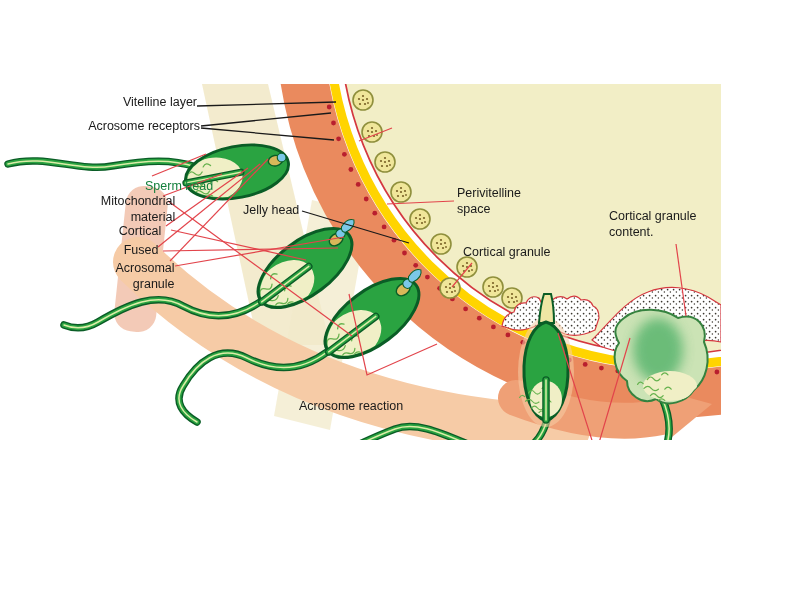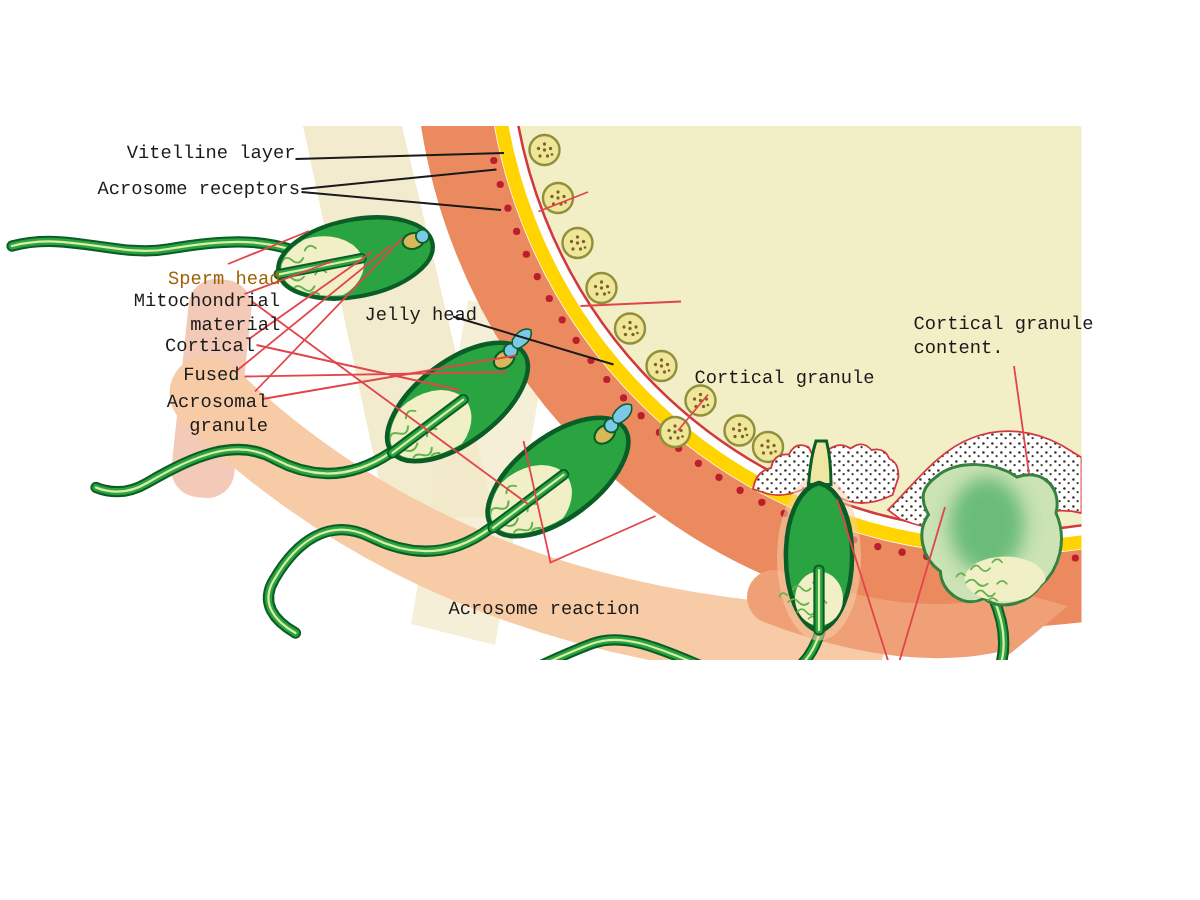--- a/index.html
+++ b/index.html
@@ -1,23 +1,23 @@
 <!DOCTYPE html>
 <html><head>
 <meta charset="utf-8">
 <style>
   html,body{margin:0;padding:0;background:#fff;}
   .stage{position:relative;width:800px;height:440px;background:#fff;overflow:hidden;
-         font-family:Liberation Mono, monospace;}
+         font-family:Liberation Sans, sans-serif;}
   .stage svg{position:absolute;left:0;top:0;}
   .lbl{position:absolute;font-size:12.5px;line-height:1.26;color:#1a1a1a;
        white-space:pre-line;z-index:5;}
   .r{transform:translateX(-100%);text-align:right;}
   .c{transform:translateX(-50%);text-align:right;}
-  .red{color:#a16207;}
+  .red{color:#15803d;margin-left:33px;}
   .caps{font-size:13px;letter-spacing:.6px;}
 </style>
 </head>
 <body>
 
 <div class="stage">
 <svg width="800" height="600" viewBox="0 0 800 600">
   <defs>
     <clipPath id="illoClip">
           <rect x="0" y="84" width="721" height="516"></rect>
@@ -233,20 +233,22 @@
     <line x1="454" y1="201" x2="387" y2="204"></line>
     <line x1="472" y1="263" x2="452" y2="287"></line>
     <line x1="676" y1="244" x2="686" y2="316"></line>
     <path d="M349,294 L367,375 L437,344"></path>
     <path d="M558,333 L596,453 L630,338"></path>
   </g>
 </svg>
 
 <div class="lbl r" style="left:197px;top:95px">Vitelline layer</div>
 <div class="lbl r" style="left:200px;top:119px">Acrosome receptors</div>
+<div class="lbl" style="left:457px;top:186px">Perivitelline
+space</div>
 <div class="lbl" style="left:463px;top:245px">Cortical granule</div>
 <div class="lbl" style="left:609px;top:209px">Cortical granule
 content.</div>
 <div class="lbl" style="left:243px;top:203px">Jelly head</div>
 <div class="lbl red" style="left:112px;top:179px">Sperm head</div>
 <div class="lbl c" style="left:138px;top:194px">Mitochondrial
 material</div>
 <div class="lbl c" style="left:140px;top:224px">Cortical</div>
 <div class="lbl c" style="left:141px;top:243px">Fused</div>
 <div class="lbl c" style="left:145px;top:261px">Acrosomal

